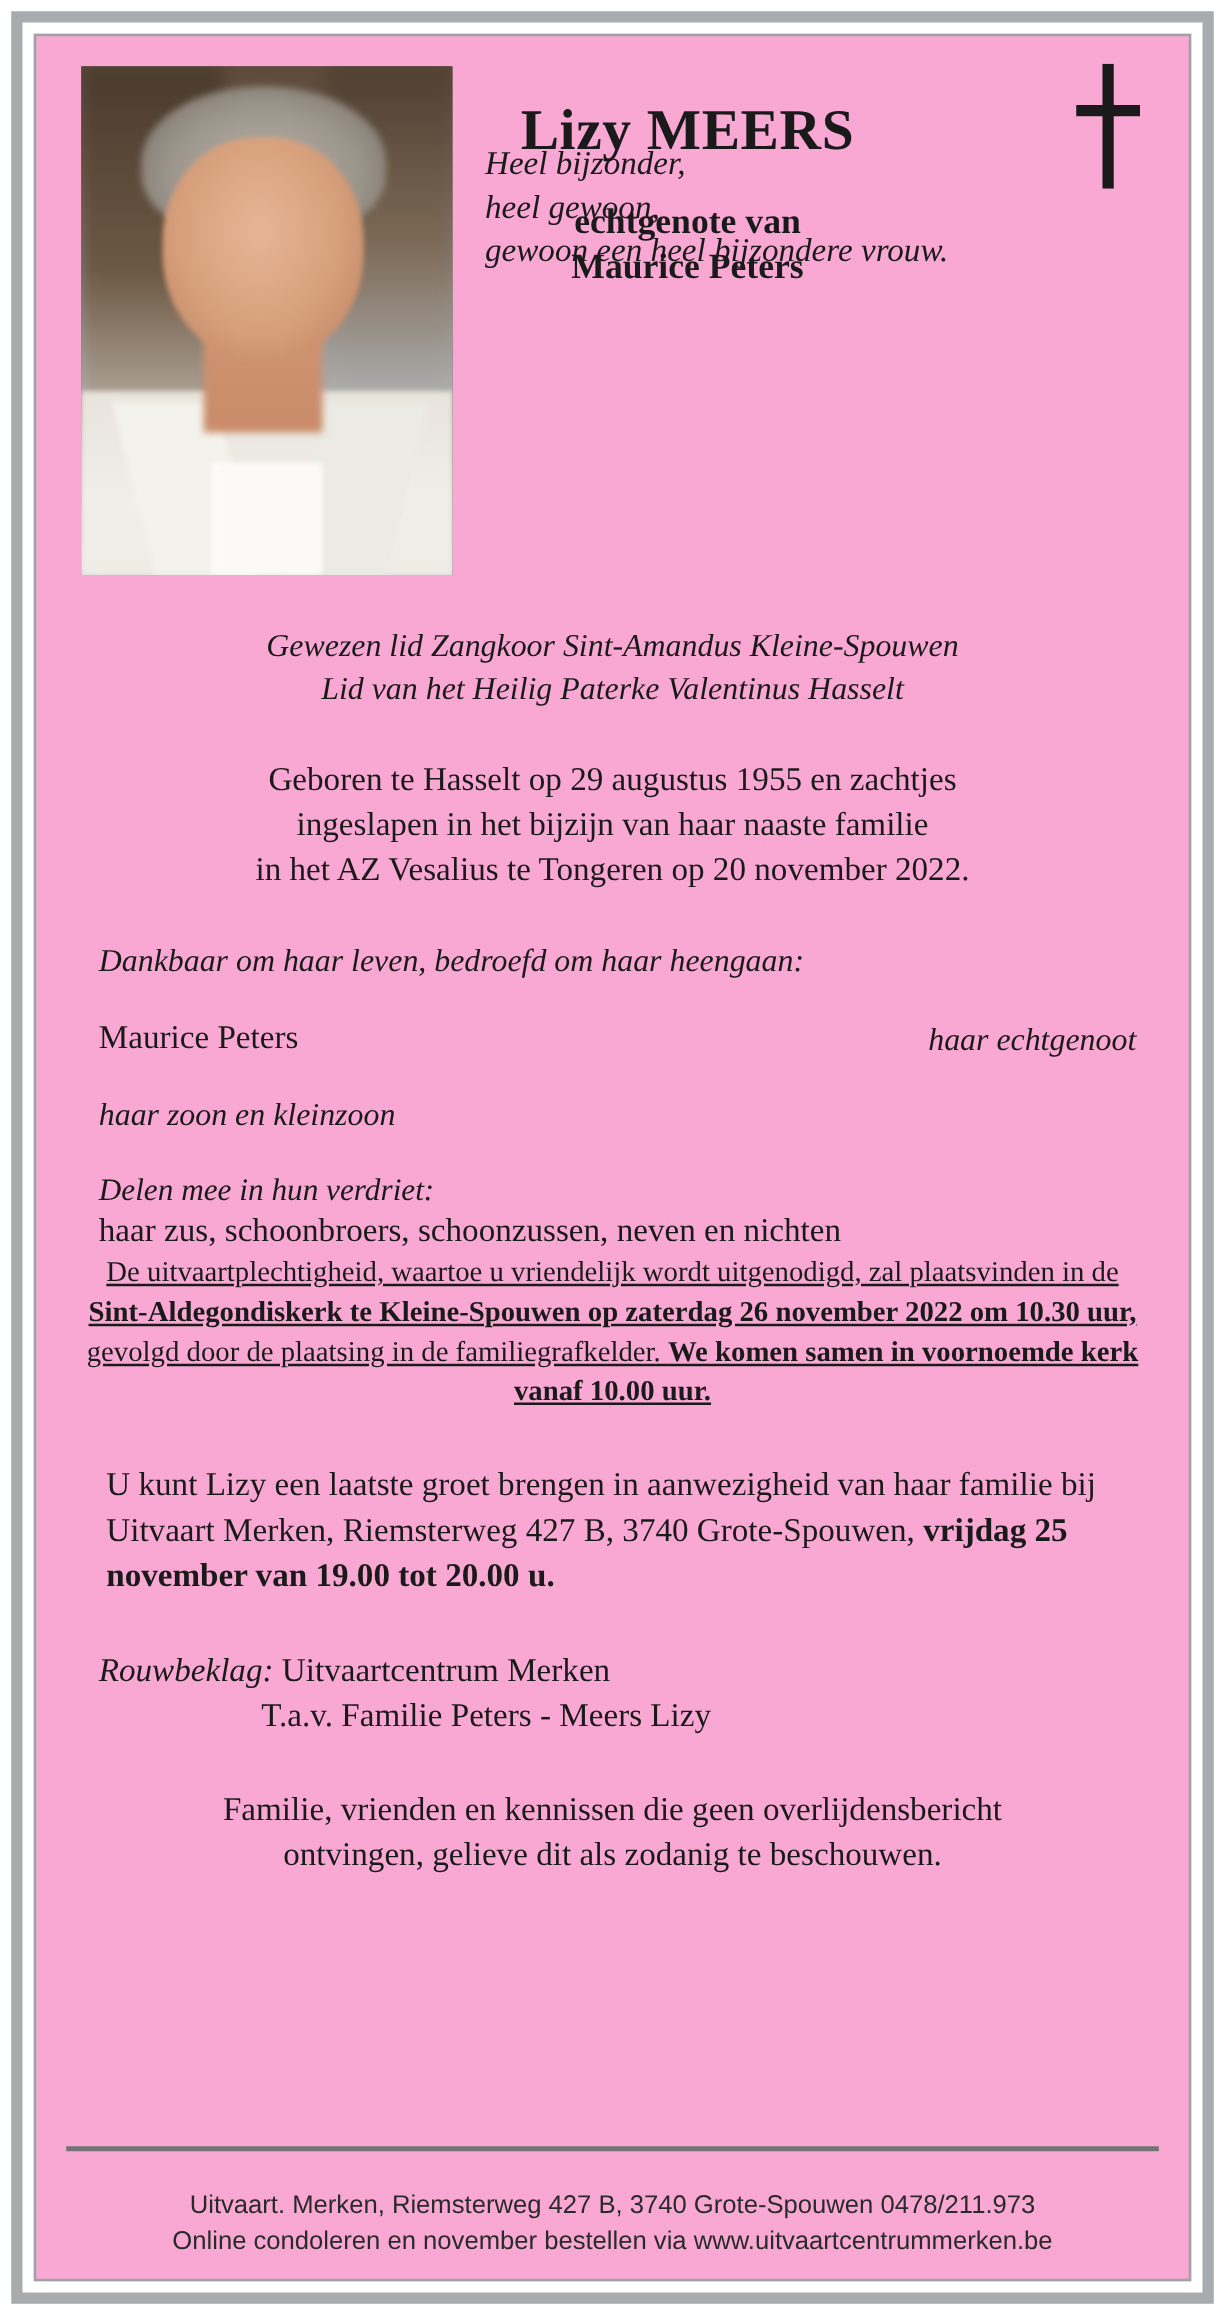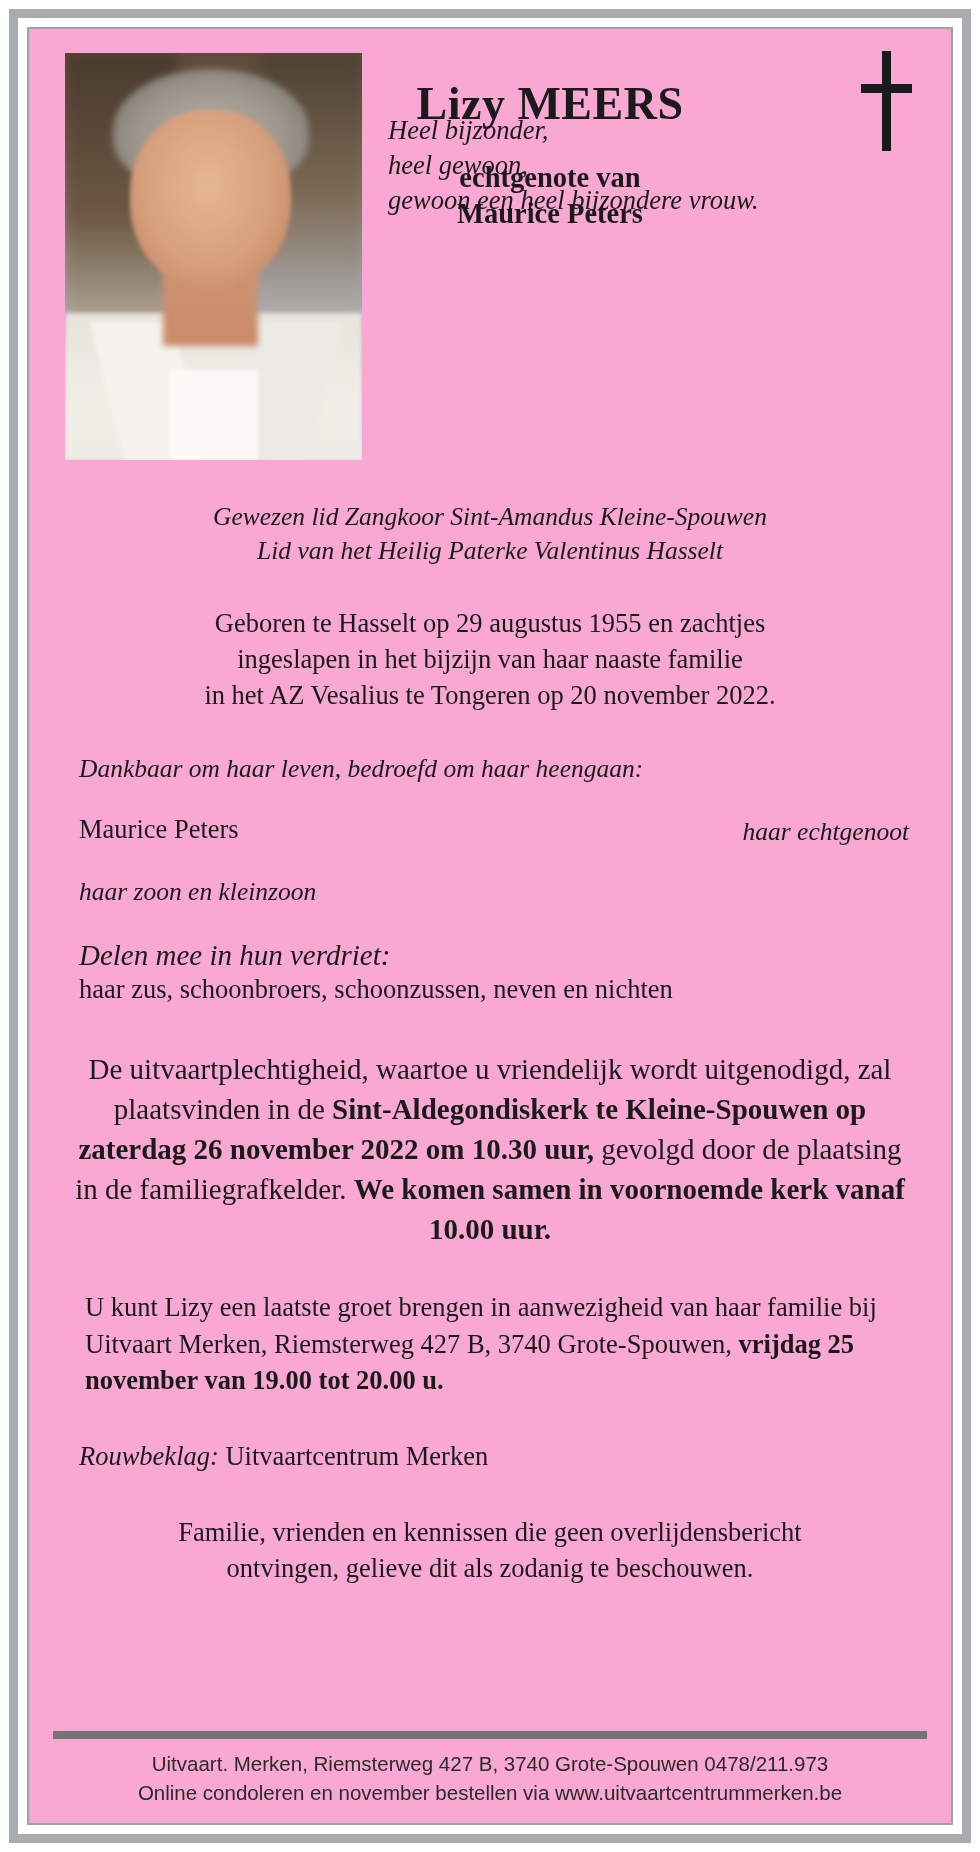--- a/index.html
+++ b/index.html
@@ -216,36 +216,36 @@
     font-style: italic;
     font-size: 25.5px;
     white-space: nowrap;
     align-self: flex-end;
   }
   .row-spouse { margin-top: 28px; }
   .row-sons   { margin-top: 30px; }
 
   .share-head {
     font-style: italic;
-    font-size: 29px;
+    font-size: 25px;
     margin-top: 32px;
     padding-left: 16px;
   }
   .share-line {
     font-size: 26.5px;
     line-height: 1.33;
     padding-left: 16px;
   }
 
   .service {
     text-align: center;
-    font-size: 29px;
+    font-size: 23px;
     line-height: 1.38;
-    margin-top: 42px;
     padding: 0 4px;
+    text-decoration: underline;
   }
   .service b { font-weight: bold; }
 
   .visit {
     text-align: left;
     font-size: 26.5px;
     line-height: 1.38;
     margin-top: 40px;
     padding-left: 22px;
     padding-right: 10px;
@@ -269,22 +269,22 @@
     line-height: 1.35;
     margin-top: 40px;
     padding: 0 6px;
   }
 
   
   .footer {
     position: absolute;
     left: 24px; right: 24px;
     bottom: 16px;
-    border-top: 8px solid #737373;
-    padding-top: 10px;
+    border-top: 4px solid #737373;
+    padding-top: 28px;
     text-align: center;
     font-family: "Liberation Sans", sans-serif;
     font-size: 20.5px;
     line-height: 1.42;
     color: #2a2a2a;
   }
 </style>
 </head>
 <body>
 
@@ -358,20 +358,21 @@
         </div>
 
         <div class="visit">
           <span>U kunt Lizy een laatste groet brengen in aanwezigheid van haar familie bij Uitvaart Merken, Riemsterweg 427 B, 3740 Grote-Spouwen, </span><b>vrijdag 25 november van 19.00 tot 20.00 u.</b>
         </div>
 
         <div class="condolence">
           <div>
             <span class="lbl">Rouwbeklag:</span><span> Uitvaartcentrum Merken</span>
           </div>
+          <div class="attn">T.a.v. Familie Peters - Meers Lizy</div>
         </div>
 
         <div class="closing">
           <div>Familie, vrienden en kennissen die geen overlijdensbericht</div>
           <div>ontvingen, gelieve dit als zodanig te beschouwen.</div>
         </div>
       </div>
 
       <div class="footer">
         <div>Uitvaart. Merken, Riemsterweg 427 B, 3740 Grote-Spouwen  0478/211.973</div>

